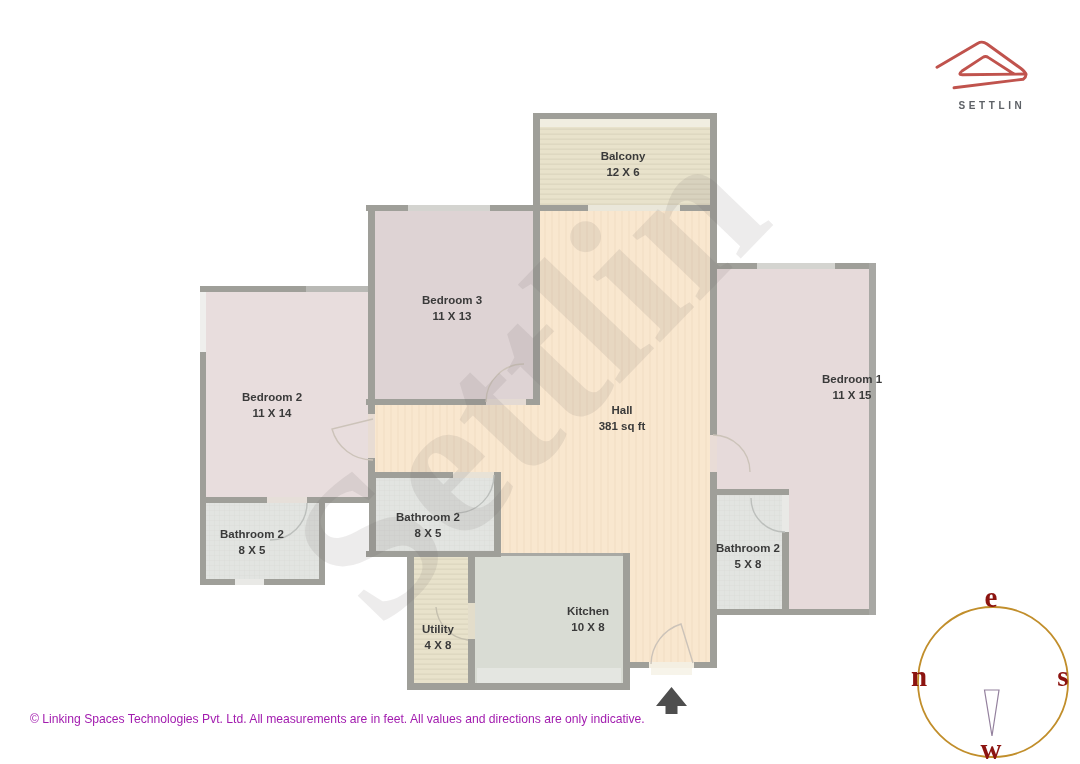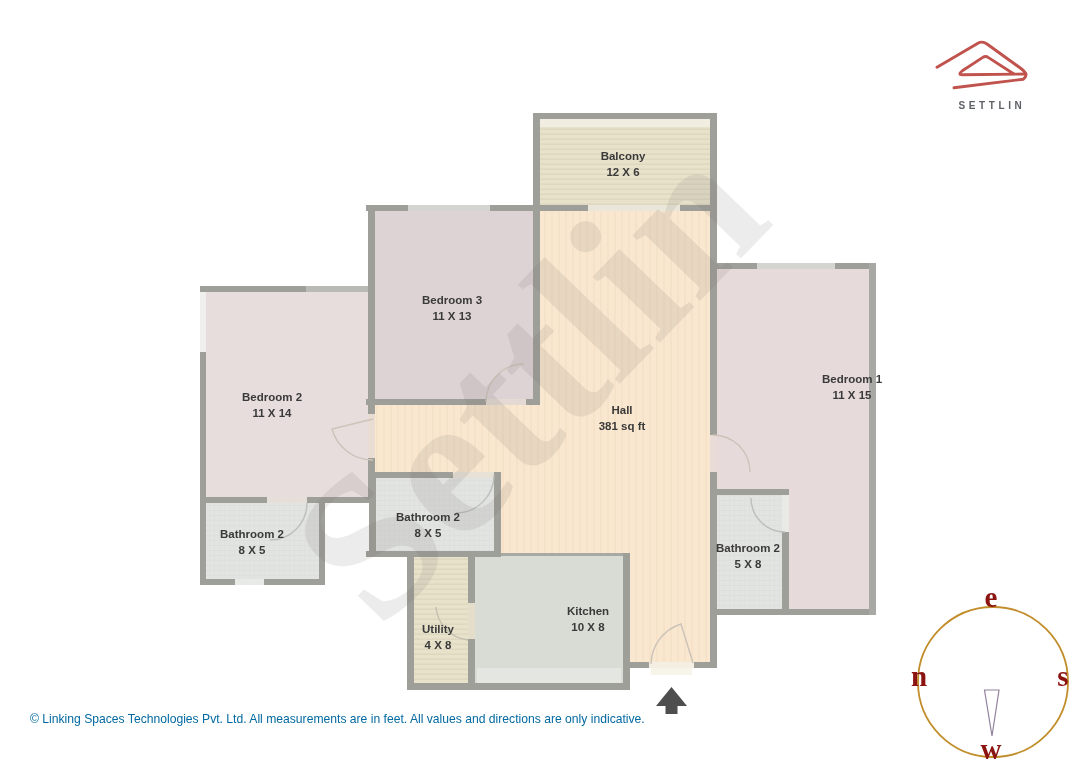--- a/index.html
+++ b/index.html
@@ -1,20 +1,20 @@
 <!DOCTYPE html>
 <html><head>
 <meta charset="utf-8">
 <style>
 html,body{margin:0;padding:0;background:#ffffff;}
 #page{position:relative;width:1080px;height:764px;overflow:hidden;background:#ffffff;font-family:"Liberation Sans",sans-serif;}
 .lbl{position:absolute;transform:translate(-50%,-50%);text-align:center;font-size:11.5px;font-weight:bold;color:#3a3a3a;line-height:16px;white-space:nowrap;}
 #wm{position:absolute;left:528px;top:389px;width:0;height:0;overflow:visible;pointer-events:none;}
 #wm span{position:absolute;transform:translate(-50%,-54%) rotate(-46deg);font-family:"Liberation Serif",serif;font-weight:bold;font-size:205px;color:rgba(110,100,95,0.12);white-space:nowrap;letter-spacing:0px;}
-#footer{position:absolute;left:30px;top:712px;font-size:12.15px;color:#0369a1;}
+#footer{position:absolute;left:30px;top:712px;font-size:12.15px;color:#a21caf;}
 #logotext{position:absolute;left:992px;top:105px;transform:translate(-50%,-50%);font-size:10px;font-weight:bold;letter-spacing:3.6px;color:#5d6166;}
 </style>
 </head>
 <body>
 <div id="page">
 <svg width="1080" height="764" style="position:absolute;left:0;top:0">
 <defs>
 <pattern id="hstripe" width="8" height="5" patternUnits="userSpaceOnUse">
 <rect width="8" height="5" fill="#e8e2cb"></rect>
           <rect width="8" height="1.6" y="3.4" fill="#ded8c1"></rect>

